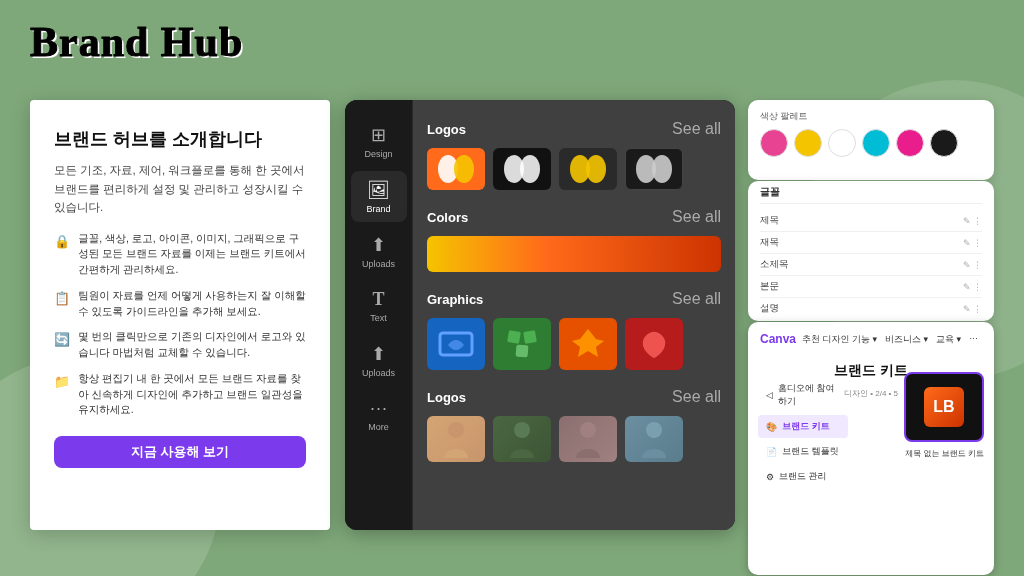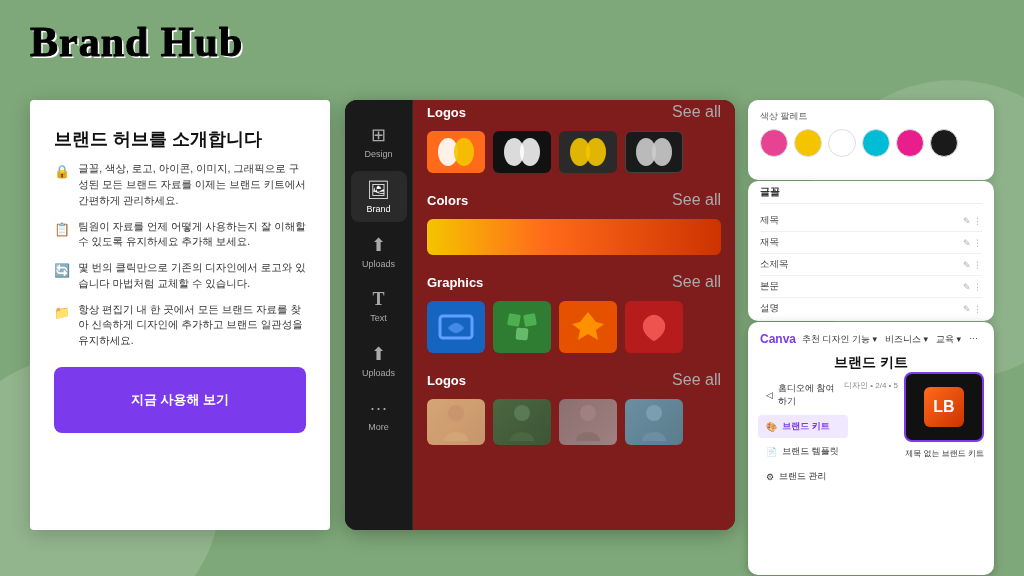--- a/index.html
+++ b/index.html
@@ -85,21 +85,21 @@
       line-height: 1.5;
     }
     .feature-icon {
       flex-shrink: 0;
       font-size: 13px;
       margin-top: 1px;
     }
     .cta-button {
       display: block;
       width: 100%;
-      padding: 24px 0;
+      padding: 7px 0;
       background: #7c3aed;
       color: #fff;
       border: none;
       border-radius: 8px;
       font-size: 13px;
       font-weight: 600;
       text-align: center;
       cursor: pointer;
       margin-top: 10px;
     }
@@ -142,23 +142,23 @@
     .sidebar-item.active {
       background: #2a2a2a;
       color: #fff;
     }
     .sidebar-icon { font-size: 18px; margin-bottom: 3px; }
     .sidebar-label { font-size: 9px; color: inherit; }
 
     
     .content-area {
       flex: 1;
-      padding: 3px 14px;
+      padding: 20px 14px;
       overflow-y: auto;
-      background: #7f1d1d;
+      background: #404040;
     }
     .content-area::-webkit-scrollbar { width: 4px; }
     .content-area::-webkit-scrollbar-thumb { background: #444; border-radius: 2px; }
 
     .section-header {
       display: flex;
       justify-content: space-between;
       align-items: center;
       margin-bottom: 10px;
     }
@@ -318,21 +318,21 @@
       border-radius: 10px;
       padding: 10px 12px;
       box-shadow: 0 2px 10px rgba(0,0,0,0.25);
       flex: 1;
       position: relative;
     }
     .canva-nav {
       display: flex;
       align-items: center;
       gap: 6px;
-      margin-bottom: 8px;
+      margin-bottom: 16px;
       font-size: 9px;
       color: #555;
     }
     .canva-logo {
       font-weight: 900;
       color: #7c3aed;
       font-size: 12px;
     }
     .nav-items {
       display: flex;
@@ -407,29 +407,30 @@
 </head>
 <body>
 
 <div class="bg-circle-left"></div>
 <div class="bg-circle-right"></div>
 
 <h1 class="brand-hub-title">Brand Hub</h1>
 
 <div class="main-card">
   <div class="card-heading">브랜드 허브를 소개합니다</div>
+  <div class="card-desc">모든 기조, 자료, 제어, 워크플로를 통해 한 곳에서 브랜드를 편리하게 설정 및 관리하고 성장시킬 수 있습니다.</div>
 
   <ul class="card-features">
     <li>
       <span class="feature-icon">🔒</span>
       <span>글꼴, 색상, 로고, 아이콘, 이미지, 그래픽으로 구성된 모든 브랜드 자료를 이제는 브랜드 키트에서 간편하게 관리하세요.</span>
     </li>
     <li>
       <span class="feature-icon">📋</span>
-      <span>팀원이 자료를 언제 어떻게 사용하는지 잘 이해할 수 있도록 유지하세요 추가해 보세요.</span>
+      <span>팀원이 자료를 언제 어떻게 사용하는지 잘 이해할 수 있도록 가이드라인을 추가해 보세요.</span>
     </li>
     <li>
       <span class="feature-icon">🔄</span>
       <span>몇 번의 클릭만으로 기존의 디자인에서 로고와 있습니다 마법처럼 교체할 수 있습니다.</span>
     </li>
     <li>
       <span class="feature-icon">📁</span>
       <span>항상 편집기 내 한 곳에서 모든 브랜드 자료를 찾아 신속하게 디자인에 추가하고 브랜드 일관성을 유지하세요.</span>
     </li>
   </ul>

